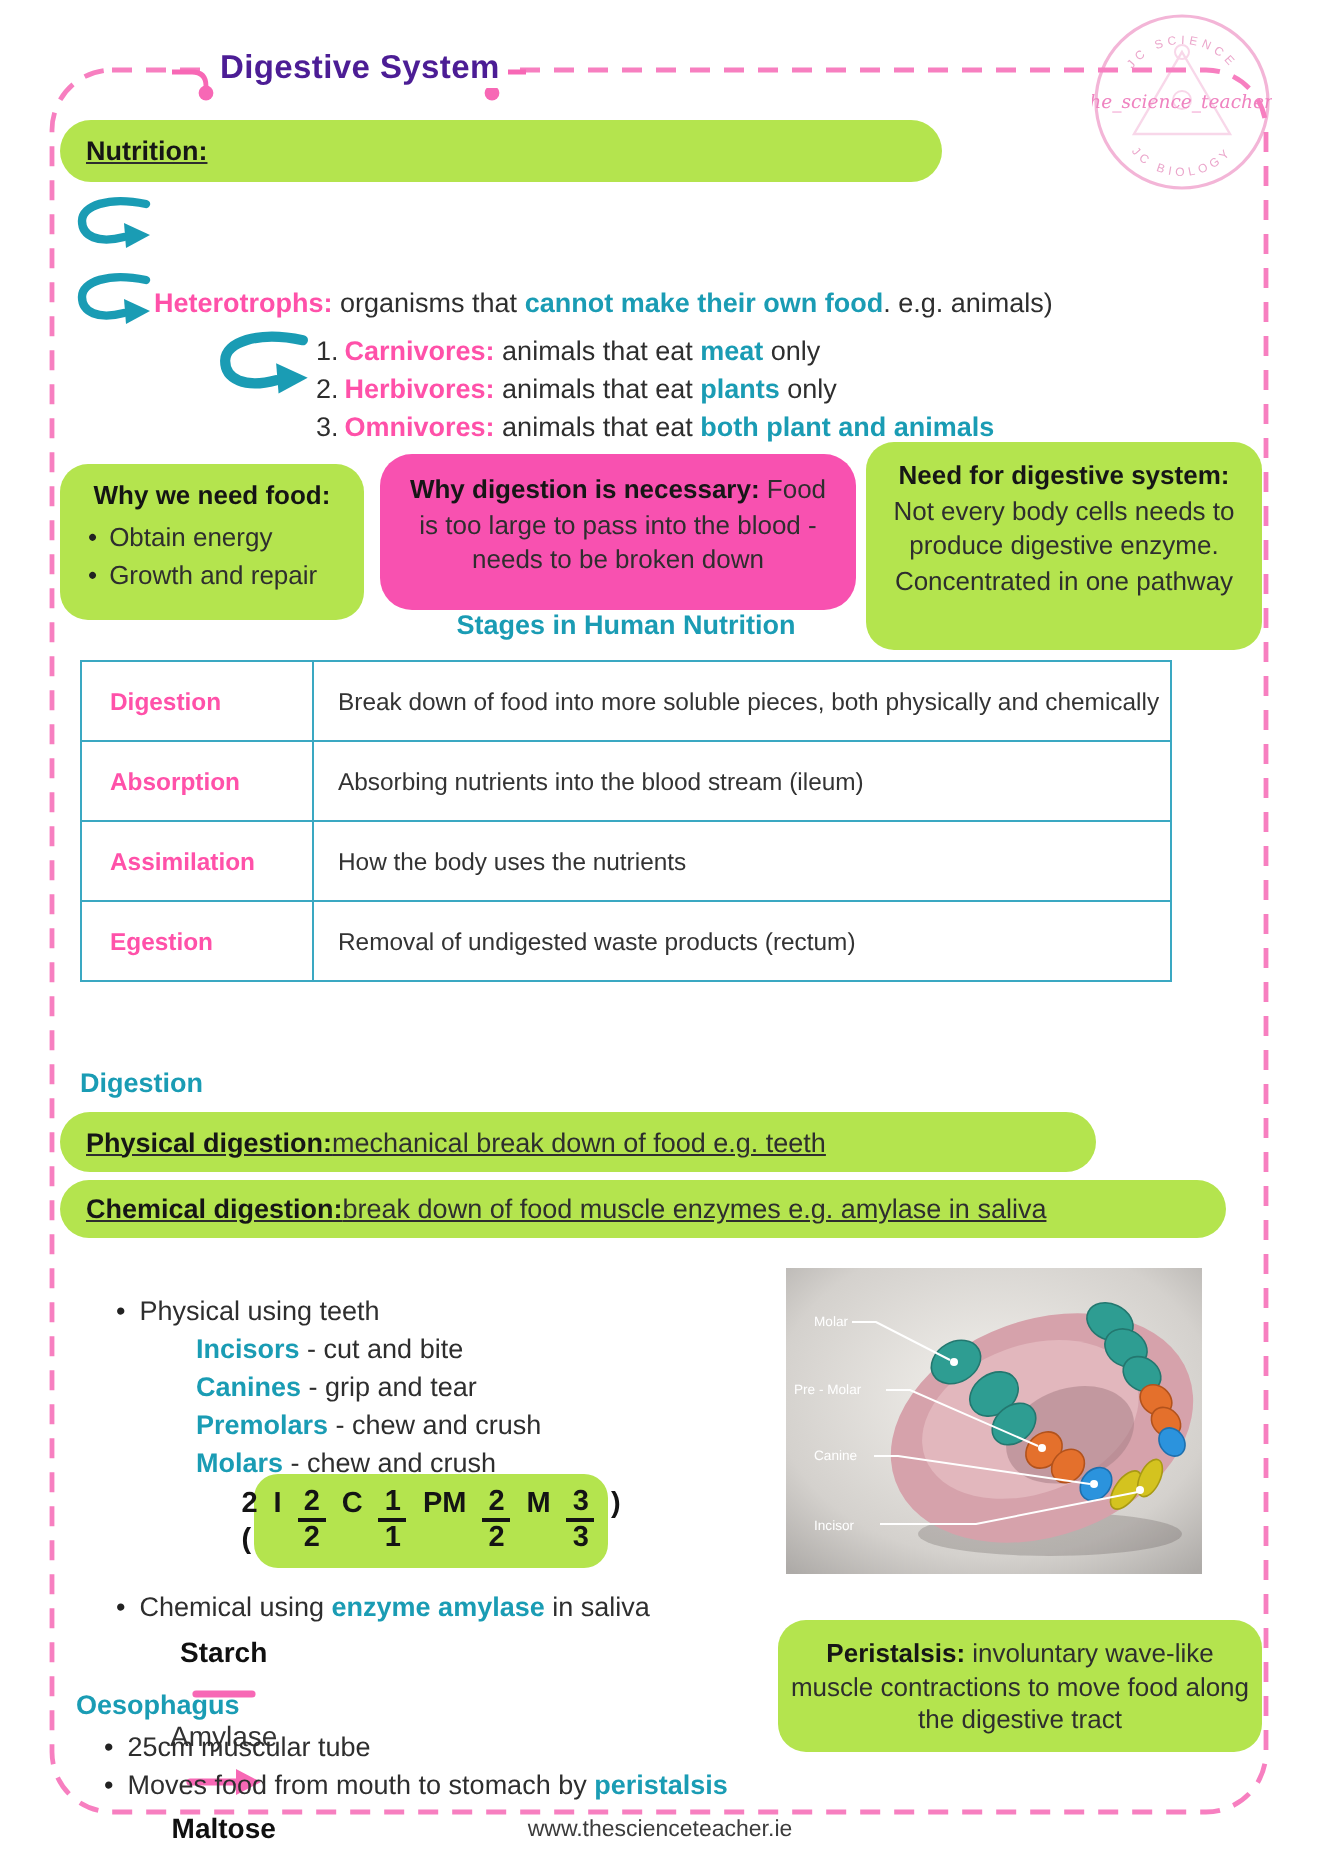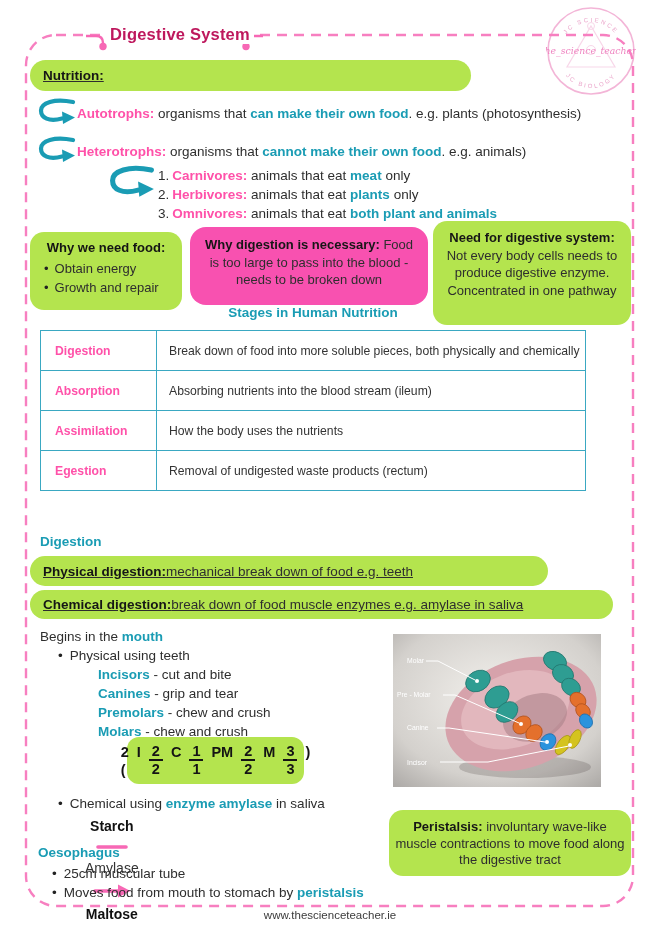--- a/index.html
+++ b/index.html
@@ -15,21 +15,21 @@
   #page{
     position:relative;width:659px;height:933px;background:#fff;
     font-family:"Liberation Sans",sans-serif;color:var(--ink);overflow:hidden;
   }
   .abs{position:absolute;}
   .seg-r{color:var(--ink);}
   .seg-b{color:#161616;font-weight:bold;}
   .seg-p{color:var(--pink);font-weight:bold;}
   .seg-t{color:var(--teal);font-weight:bold;}
   .page-title{
-    left:106px;top:25px;z-index:50;font-size:16.5px;font-weight:bold;color:#be185d;
+    left:106px;top:25px;z-index:50;font-size:16.5px;font-weight:bold;color:#4c1d95;
     letter-spacing:.2px;background:#fff;padding:0 4px;
   }
   .pill{
     background:var(--green);border-radius:16px;display:flex;align-items:center;
     padding-left:13px;font-size:13.5px;white-space:nowrap;text-decoration:underline;
   }
   .textline{font-size:13.5px;white-space:nowrap;line-height:20px;}
   .list-row{display:flex;font-size:13.5px;white-space:nowrap;line-height:19px;}
   .list-num{margin-right:3px;color:var(--ink);}
   .note-box{border-radius:14px;font-size:13px;line-height:17.5px;}
@@ -113,21 +113,20 @@
   <div class="abs pill" style="left:30px;top:60px;width:428px;height:31px;">
       <span class="seg-b">Nutrition:</span>
     </div>
 
   <div class="abs" style="left:38px;top:97px;">
     <svg width="38" height="28" viewBox="0 0 38 28">
       <path d="M 35,5 C 16,1 3,6 3,13.5 C 3,21 11,25 24,21.5" fill="none" stroke="#1a9cb4" stroke-width="4.2" stroke-linecap="round"></path>
       <polygon points="24,14.5 37,20.5 25,27" fill="#1a9cb4"></polygon>
     </svg>
   </div>
-  <div class="abs textline" style="left:77px;top:104px;"><span class="seg-p">Autotrophs:</span><span class="seg-r"> organisms that </span><span class="seg-t">can make their own food</span><span class="seg-r">. e.g. plants (photosynthesis)</span></div>
 
   <div class="abs" style="left:38px;top:135px;">
     <svg width="38" height="28" viewBox="0 0 38 28">
       <path d="M 35,5 C 16,1 3,6 3,13.5 C 3,21 11,25 24,21.5" fill="none" stroke="#1a9cb4" stroke-width="4.2" stroke-linecap="round"></path>
       <polygon points="24,14.5 37,20.5 25,27" fill="#1a9cb4"></polygon>
     </svg>
   </div>
   <div class="abs textline" style="left:77px;top:142px;"><span class="seg-p">Heterotrophs:</span><span class="seg-r"> organisms that </span><span class="seg-t">cannot make their own food</span><span class="seg-r">. e.g. animals)</span></div>
 
   <div class="abs" style="left:108px;top:164px;">
@@ -196,21 +195,20 @@
   <div class="abs pill" style="left:30px;top:556px;width:505px;height:30px;">
       <span class="seg-b">Physical digestion:</span>
       <span class="seg-r"> mechanical break down of food e.g. teeth</span>
     </div>
 
   <div class="abs pill" style="left:30px;top:590px;width:570px;height:29px;">
       <span class="seg-b">Chemical digestion:</span>
       <span class="seg-r"> break down of food muscle enzymes e.g. amylase in saliva</span>
     </div>
 
-  <div class="abs textline" style="left:40px;top:627px;"><span class="seg-r">Begins in the </span><span class="seg-t">mouth</span></div>
 
   <div class="abs bullet-row" style="left:58px;top:646px;">
     <span class="bullet-dot">•</span>
     <span>Physical using teeth</span>
   </div>
 
   <div class="abs tooth-line" style="left:98px;top:665px;"><span class="seg-t">Incisors</span><span class="seg-r"> - cut and bite</span></div>
   <div class="abs tooth-line" style="left:98px;top:684px;"><span class="seg-t">Canines</span><span class="seg-r"> - grip and tear</span></div>
   <div class="abs tooth-line" style="left:98px;top:703px;"><span class="seg-t">Premolars</span><span class="seg-r"> - chew and crush</span></div>
   <div class="abs tooth-line" style="left:98px;top:722px;"><span class="seg-t">Molars</span><span class="seg-r"> - chew and crush</span></div>

